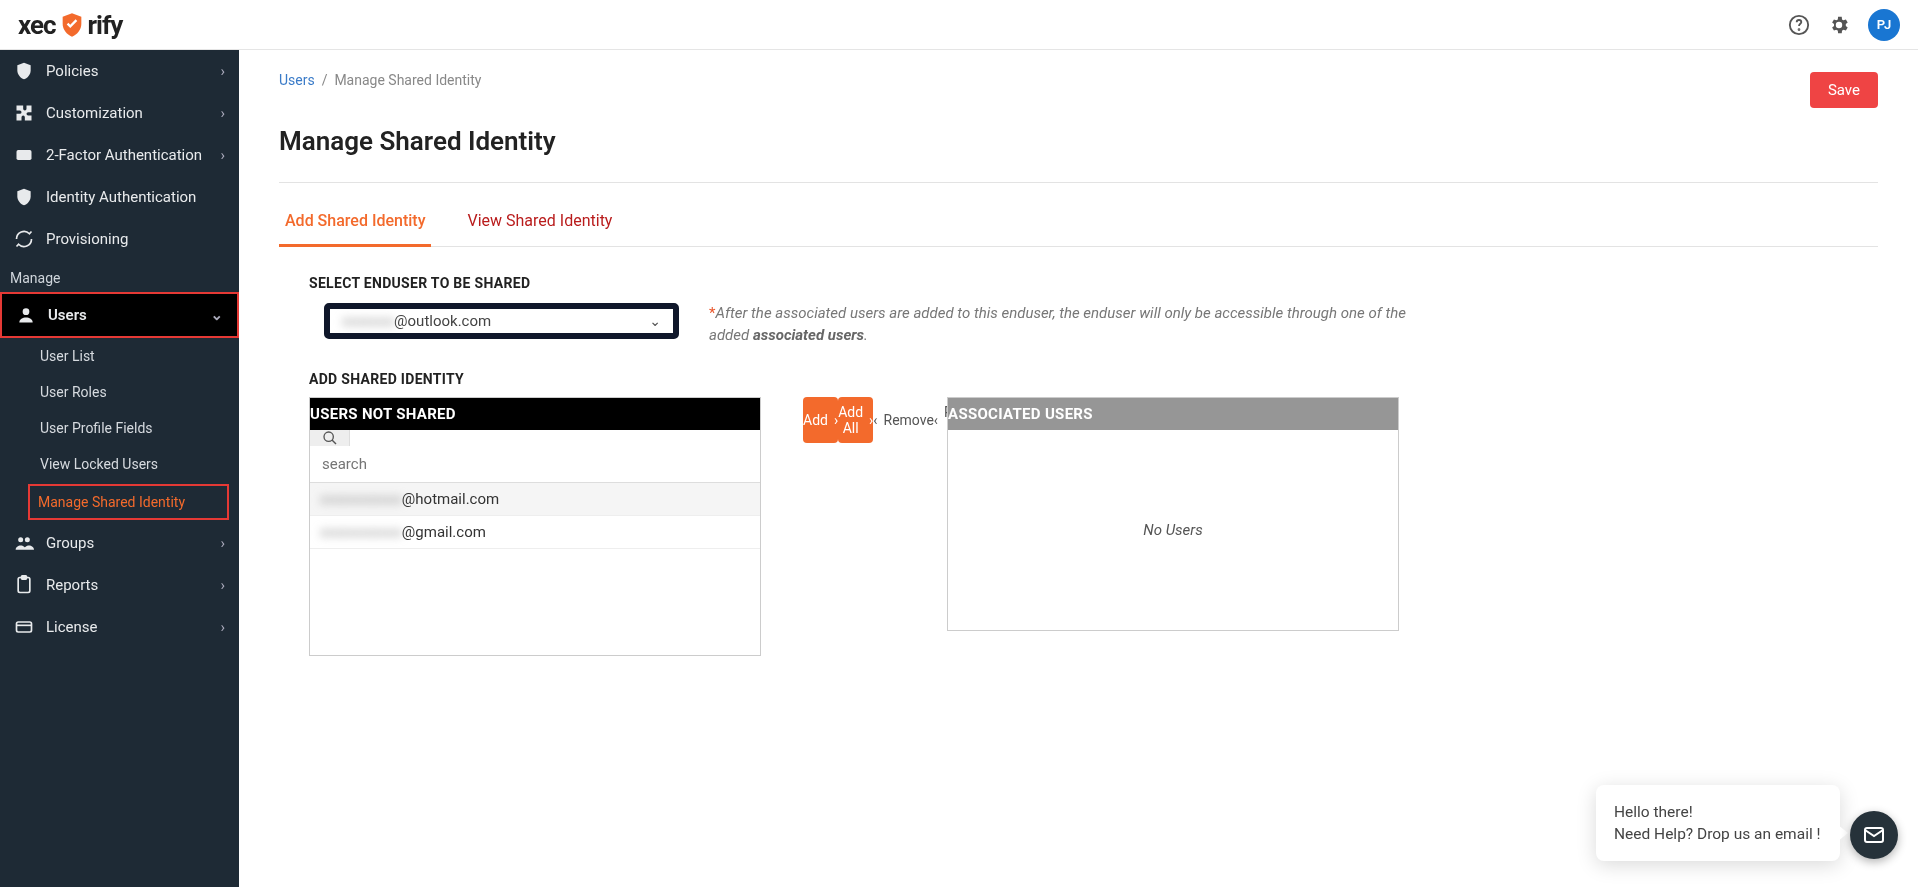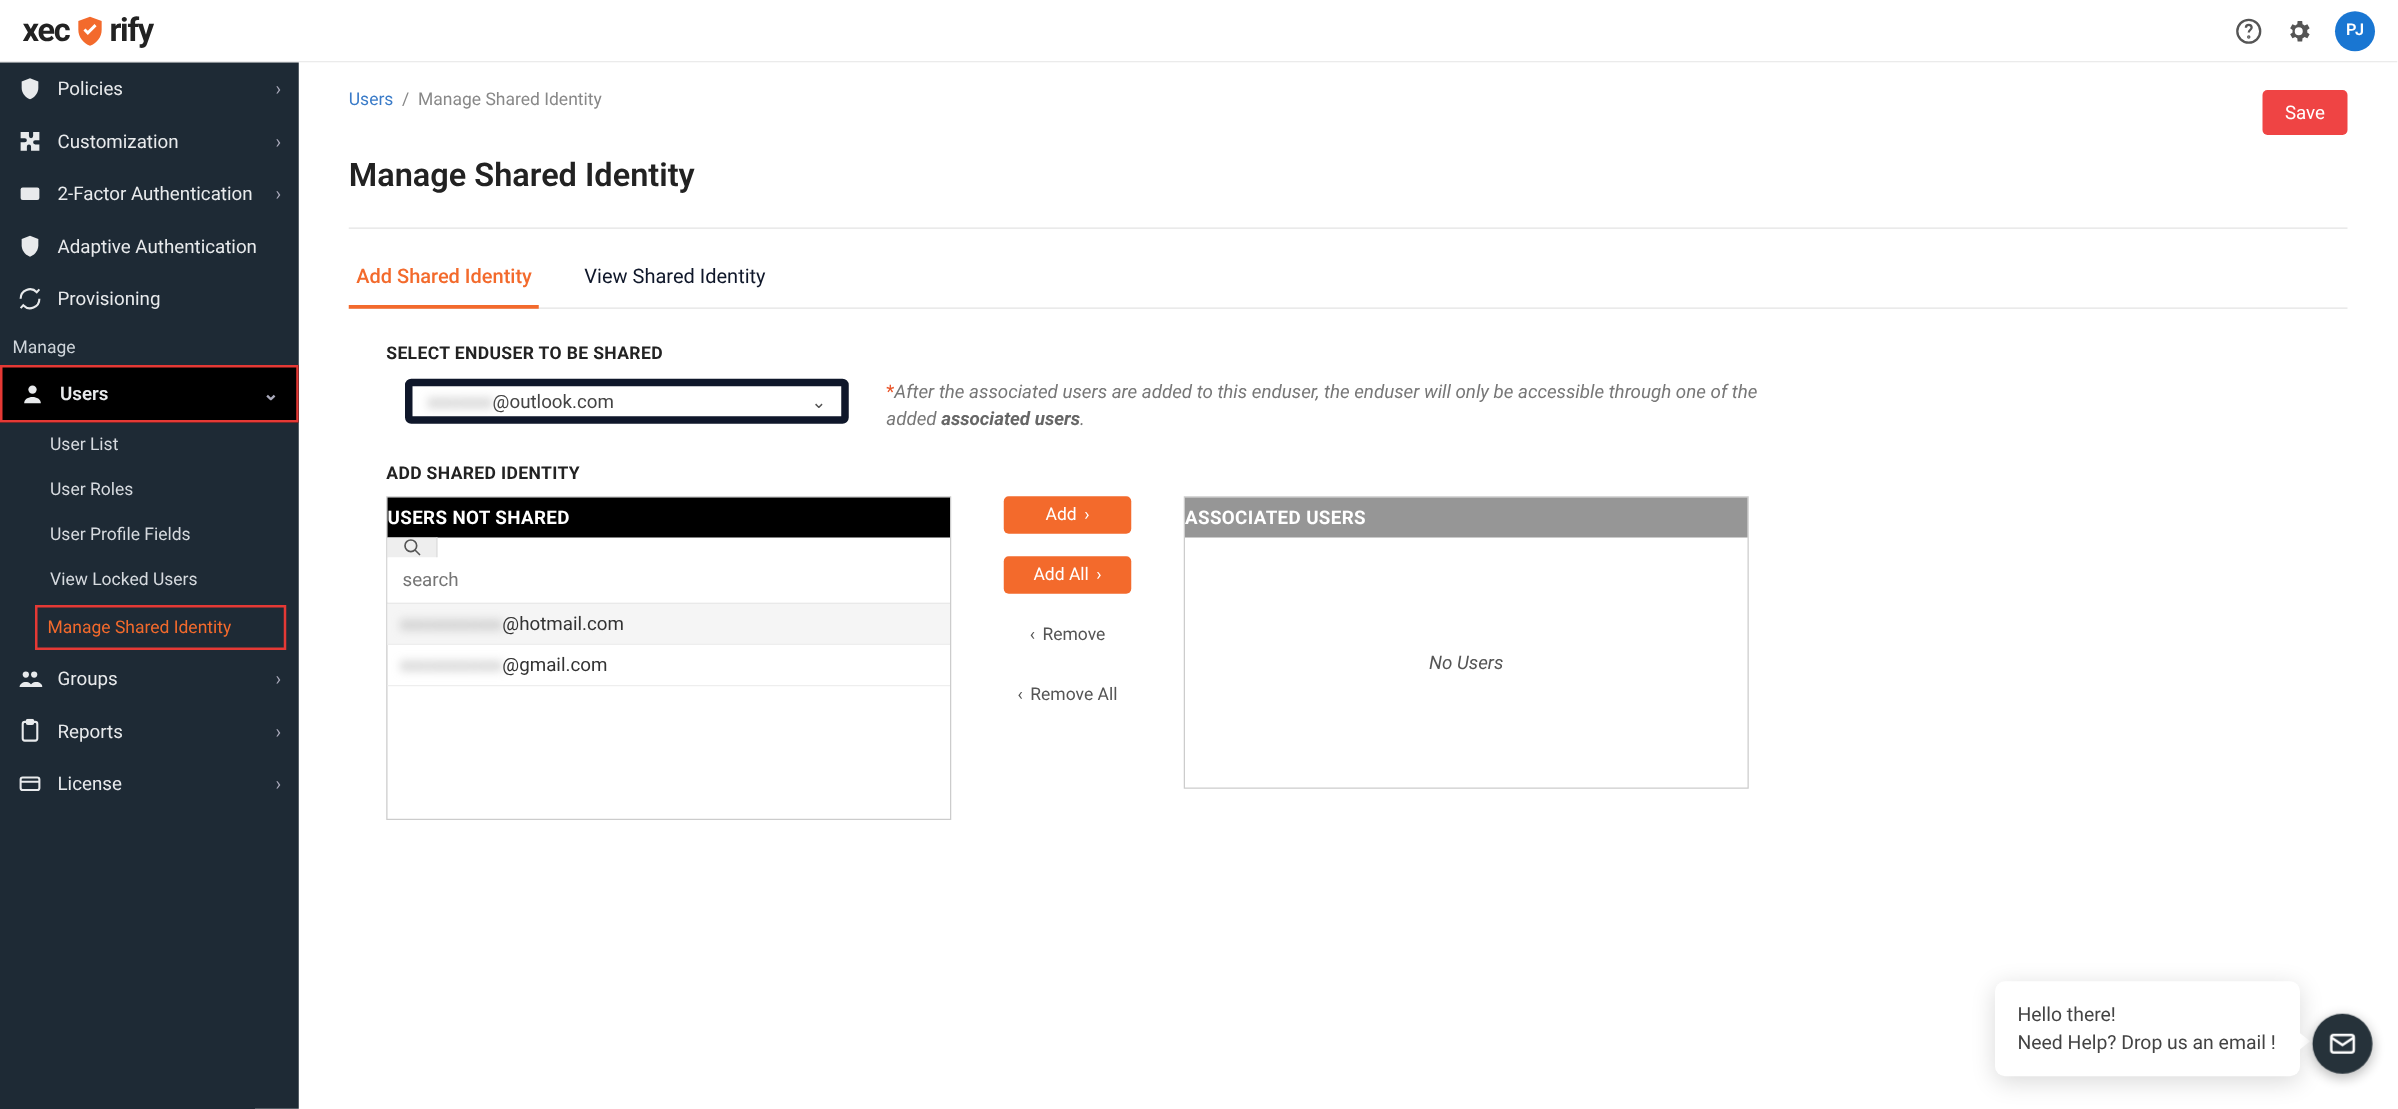--- a/index.html
+++ b/index.html
@@ -28,21 +28,21 @@
 
 .main { position:absolute; top:50px; left:239px; right:0; bottom:0; padding:22px 40px 52px; overflow-y:auto; }
 .top-row { display:flex; justify-content:space-between; align-items:flex-start; }
 .breadcrumb { font-size:14px; color:#888; }
 .breadcrumb a { color:#3a7bc8; text-decoration:none; cursor:pointer; }
 .btn-save { background:#ef4444; color:#fff; border:none; padding:9px 18px; font-size:15px; border-radius:4px; cursor:pointer; }
 .page-title { font-size:26px; font-weight:600; margin-top:18px; color:#222; }
 hr.divider { border:none; border-top:1px solid #e3e3e3; margin:26px 0 18px; }
 
 .tabs { display:flex; gap:30px; border-bottom:1px solid #e3e3e3; }
-.tab { padding:10px 6px 14px; font-size:16px; color:#0f172a; cursor:pointer; }
+.tab { padding:10px 6px 14px; font-size:16px; color:#b91c1c; cursor:pointer; }
 .tab.active { color:#f36a2c; font-weight:500; border-bottom:3px solid #f36a2c; margin-bottom:-1px; }
 
 .section-hdr { font-size:14px; font-weight:700; color:#222; margin:28px 0 12px 30px; letter-spacing:0.3px; }
 .row-flex { display:flex; gap:30px; align-items:flex-start; }
 .dropdown { width:355px; margin-left:45px; height:36px; border:6px solid #0f172a; border-radius:5px; background:#fff; display:flex; align-items:center; padding:0 12px; cursor:pointer; position:relative; }
 .dropdown .val { flex:1; color:#444; font-size:15px; }
 .dropdown .blur { filter: blur(4px); color:#999; }
 .dropdown .caret { color:#555; }
 .note { font-size:15px; color:#777; font-style:italic; flex:1; line-height:1.45; max-width:730px; }
 .note .star { color:#e9552a; font-style:normal; }
@@ -56,21 +56,21 @@
 .box-header.grey { background:#969696; }
 .search-row { display:flex; border-bottom:1px solid #ddd;flex-direction:column; }
 .search-ico-cell { width:40px; display:flex; align-items:center; justify-content:center; background:#eee; border-right:1px solid #ddd; }
 .search-input { flex:1; border:none; outline:none; padding:9px 12px; font-size:15px; color:#666; }
 .list-item { padding:7px 10px; font-size:15px; border-bottom:1px solid #eee; cursor:pointer; }
 .list-item:nth-child(odd){ background:#f5f5f5; }
 .list-item .blur { filter:blur(4px); color:#999; }
 .box-body { min-height:172px; }
 .box-body.empty { min-height:200px; display:flex; align-items:center; justify-content:center; font-style:italic; color:#555; font-size:15px; }
 
-.transfer-btns { display:flex; flex-direction:column; gap:18px; width:102px; }
+.transfer-btns { display:flex; flex-direction:row; gap:0; width:102px; }
 .tbtn { border:none; border-radius:4px; padding:7px 0; font-size:14px; cursor:pointer; display:flex; align-items:center; justify-content:center; gap:6px; }
 .tbtn.primary { background:#f36a2c; color:#fff; }
 .tbtn.plain { background:transparent; color:#555; }
 
 
 .chat-pop { position:fixed; right:78px; bottom:26px; width:244px; background:#fff; border-radius:8px; box-shadow:0 4px 20px rgba(0,0,0,.15); padding:14px 18px; font-size:15.5px; color:#444; }
 .chat-pop p { margin:4px 0; }
 .chat-pop .tail { position:absolute; right:-8px; bottom:20px; width:0; height:0; border-top:8px solid transparent; border-bottom:8px solid transparent; border-left:10px solid #fff; }
 .chat-btn { position:fixed; right:20px; bottom:28px; width:48px; height:48px; border-radius:50%; background:#26323a; color:#fff; display:flex; align-items:center; justify-content:center; cursor:pointer; box-shadow:0 3px 10px rgba(0,0,0,.3); }
 </style>
@@ -120,21 +120,21 @@
     <span class="nav-icon"><svg viewBox="0 0 24 24" fill="currentColor">
           <rect x="3" y="6" width="18" height="12" rx="2"></rect>
         </svg></span>
     <span>2-Factor Authentication</span>
     <span class="chev">›</span>
   </div>
   <div class="nav-item">
     <span class="nav-icon"><svg viewBox="0 0 24 24" fill="currentColor">
           <path d="M12 2l8 3v6c0 5-3.4 9.3-8 11-4.6-1.7-8-6-8-11V5l8-3z"></path>
         </svg></span>
-    <span>Adaptive Authentication</span>
+    <span>Identity Authentication</span>
   </div>
   <div class="nav-item">
     <span class="nav-icon"><svg viewBox="0 0 24 24" fill="none" stroke="currentColor" stroke-width="2">
           <path d="M21 12a9 9 0 01-15.5 6.3L3 21M3 12a9 9 0 0115.5-6.3L21 3"></path>
         </svg></span>
     <span>Provisioning</span>
   </div>
   <div class="section-label">Manage</div>
   <div class="nav-item expanded highlight-box">
     <span class="nav-icon"><svg viewBox="0 0 24 24" fill="currentColor">

